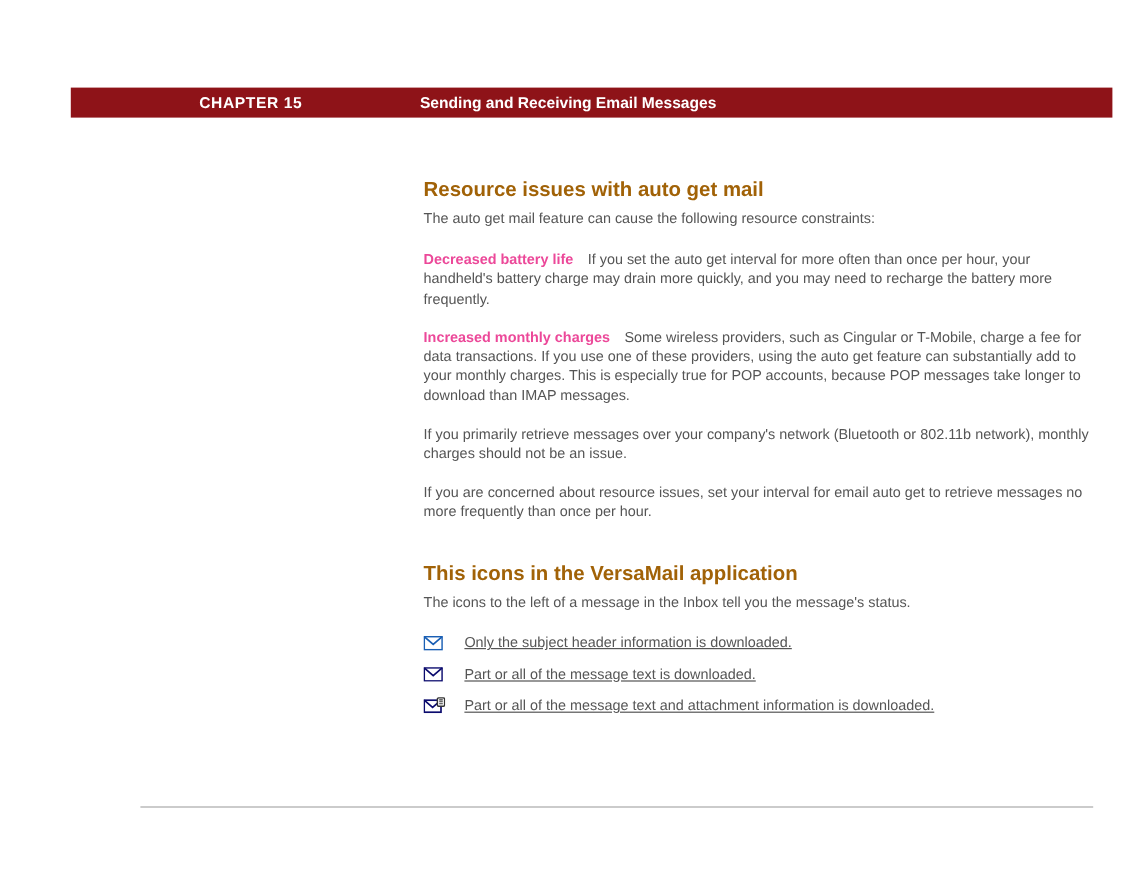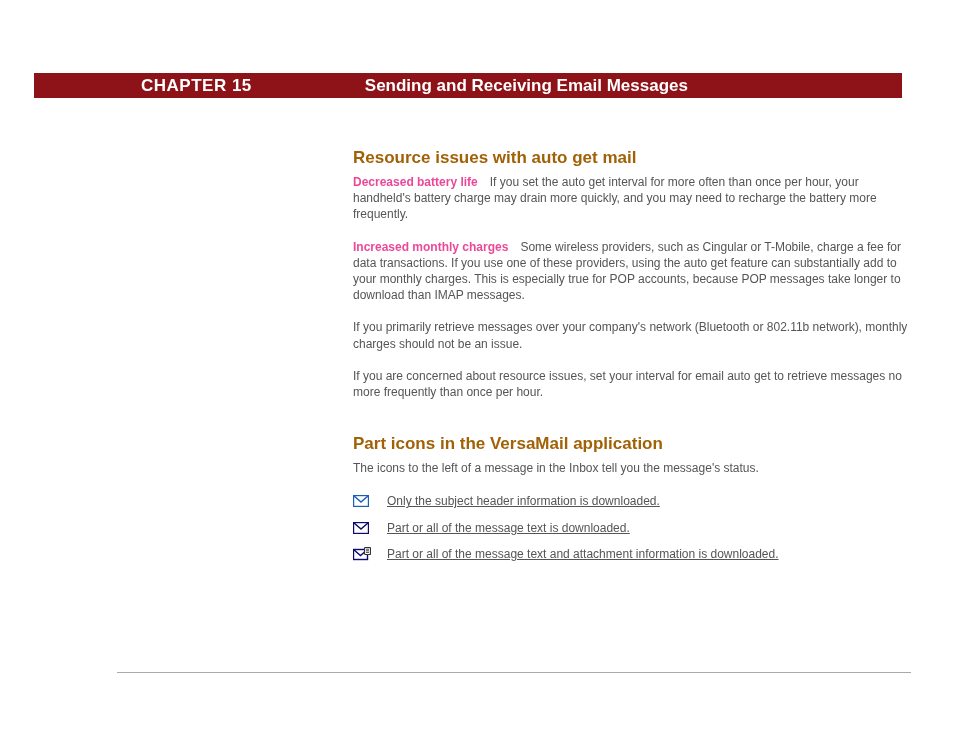--- a/index.html
+++ b/index.html
@@ -15,30 +15,29 @@
   .page {
     position: relative;
     width: 954px;
     height: 738px;
     background: #fff;
     overflow: hidden;
   }
   .header-band {
     position: absolute;
     top: 73px;
-    left: 34px;
+    left: 59px;
     width: 868px;
     height: 25px;
     background: #8e1318;
     display: flex;
     align-items: center;
     color: #fff;
-    font-size: 17px;
-    font-weight: 700;
-    gap: 15px;
+    font-size: 13px;
+    font-weight: 700;
   }
   .header-chapter {
     margin-left: 107px;
     letter-spacing: 0.5px;
   }
   .header-section {
     margin-left: 98px;
   }
   .content {
     position: absolute;
@@ -128,35 +127,36 @@
 <div class="page">
 
   <div class="header-band">
     <span class="header-chapter">CHAPTER 15</span>
     <span class="header-section">Sending and Receiving Email Messages</span>
   </div>
 
   <div class="content">
 
     <h2 class="section-title">Resource issues with auto get mail</h2>
+    <p class="lead">The auto get mail feature can cause the following resource constraints:</p>
 
     <p class="para">
       <span class="run-in">Decreased battery life</span><span>If you set the auto get interval for more often than once per hour, your handheld's battery charge may drain more quickly, and you may need to recharge the battery more frequently.</span>
     </p>
 
     <p class="para">
       <span class="run-in">Increased monthly charges</span><span>Some wireless providers, such as Cingular or T-Mobile, charge a fee for data transactions. If you use one of these providers, using the auto get feature can substantially add to your monthly charges. This is especially true for POP accounts, because POP messages take longer to download than IMAP messages.</span>
     </p>
 
     <p class="para">If you primarily retrieve messages over your company's network (Bluetooth or 802.11b network), monthly charges should not be an issue.</p>
 
     <p class="para">If you are concerned about resource issues, set your interval for email auto get to retrieve messages no more frequently than once per hour.</p>
 
     <div class="sec2">
-      <h2 class="section-title">Part icons in the VersaMail application</h2>
+      <h2 class="section-title">This icons in the VersaMail application</h2>
       <p class="lead">The icons to the left of a message in the Inbox tell you the message's status.</p>
 
       <div class="icon-list">
 
         <div class="icon-row">
           <span class="icon-slot">
             <svg width="16" height="12" viewBox="0 0 16 12">
               <rect x="0.5" y="0.5" width="15" height="11" fill="#ffffff" stroke="#1a5fb4" stroke-width="1.4"></rect>
               <polyline points="0.5,0.5 8,7 15.5,0.5" fill="none" stroke="#1a5fb4" stroke-width="1.4"></polyline>
             </svg>

